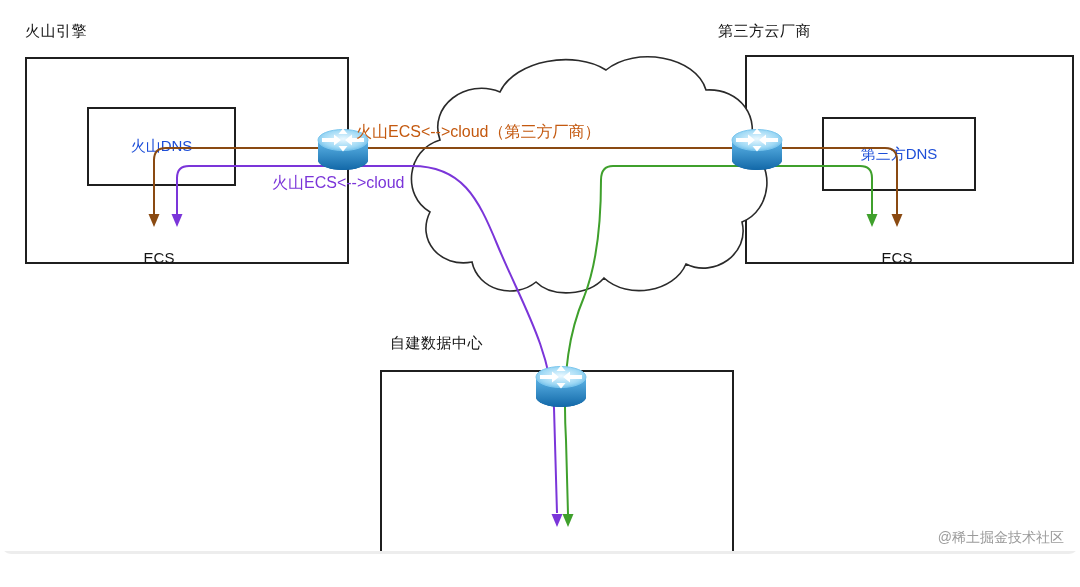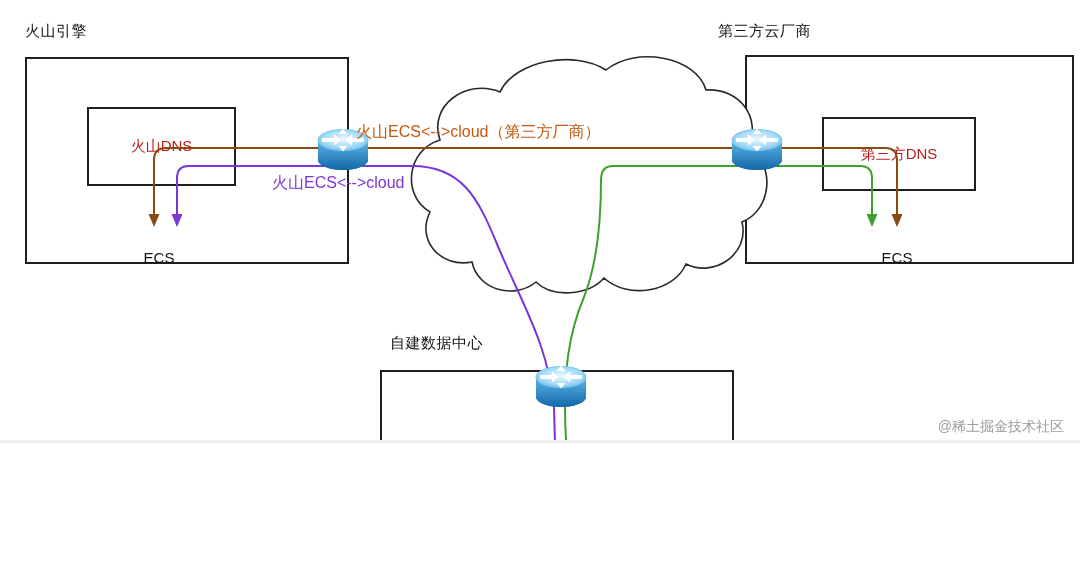--- a/index.html
+++ b/index.html
@@ -1,25 +1,25 @@
 <!DOCTYPE html>
 <html><head>
 <meta charset="utf-8">
 <style>
   html,body{margin:0;padding:0;background:#ffffff;}
   .canvas{
-    position:relative;width:1080px;height:443px;background:#ffffff;
-    font-family:"Liberation Sans","DejaVu Sans",sans-serif;overflow:hidden;
+    position:relative;width:1080px;height:554px;background:#ffffff;
+    font-family:"Liberation Sans","DejaVu Sans",sans-serif;overflow:hidden;border-radius:12px;
   }
   .group-title{position:absolute;font-size:15px;color:#141414;letter-spacing:.5px;}
   .group-box{position:absolute;border:2px solid #1f1f1f;background:transparent;}
   .dns-box{
     position:absolute;border:2px solid #1f1f1f;background:transparent;
     display:flex;align-items:center;justify-content:center;
-    font-size:15px;color:#b91c1c;
+    font-size:15px;color:#1d4ed8;
   }
   .ecs-label{position:absolute;font-size:15px;color:#141414;transform:translateX(-50%);margin-top:16px;}
   .overlay{position:absolute;left:0;top:0;width:1080px;height:587px;pointer-events:none;}
   .flow-label{position:absolute;font-size:16px;white-space:nowrap;}
   .flow-orange{color:#c4590f;}
   .flow-purple{color:#7b35d9;}
   .flow-green{color:#3fa02c;}
   .watermark{position:absolute;right:16px;bottom:7px;font-size:14px;color:#9b9b9b;margin-top:20px;}
   .bottom-strip{position:absolute;left:0;bottom:0;width:100%;height:3px;background:#ededed;}
 </style>

